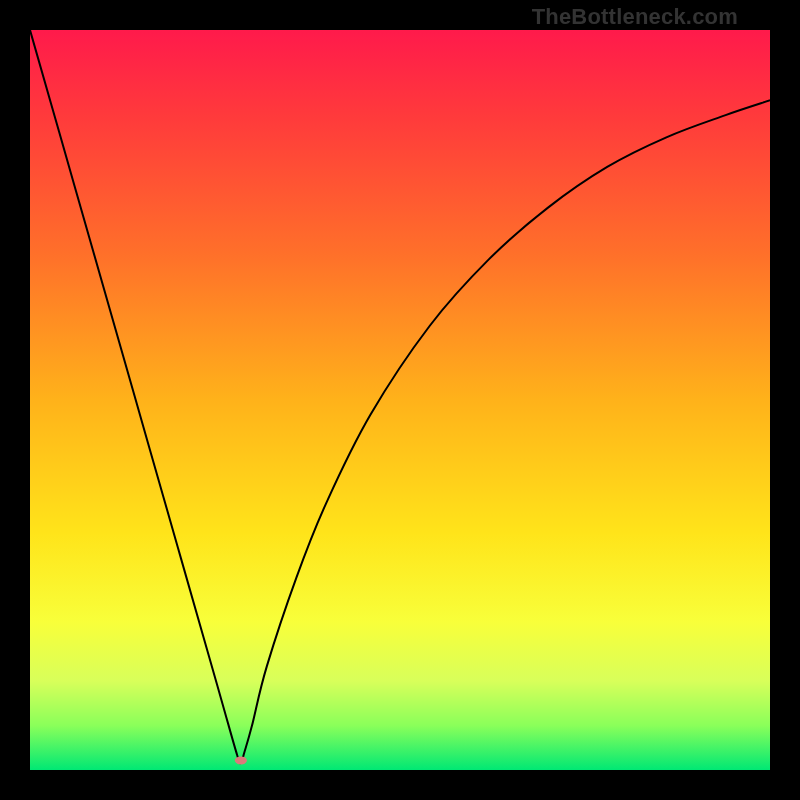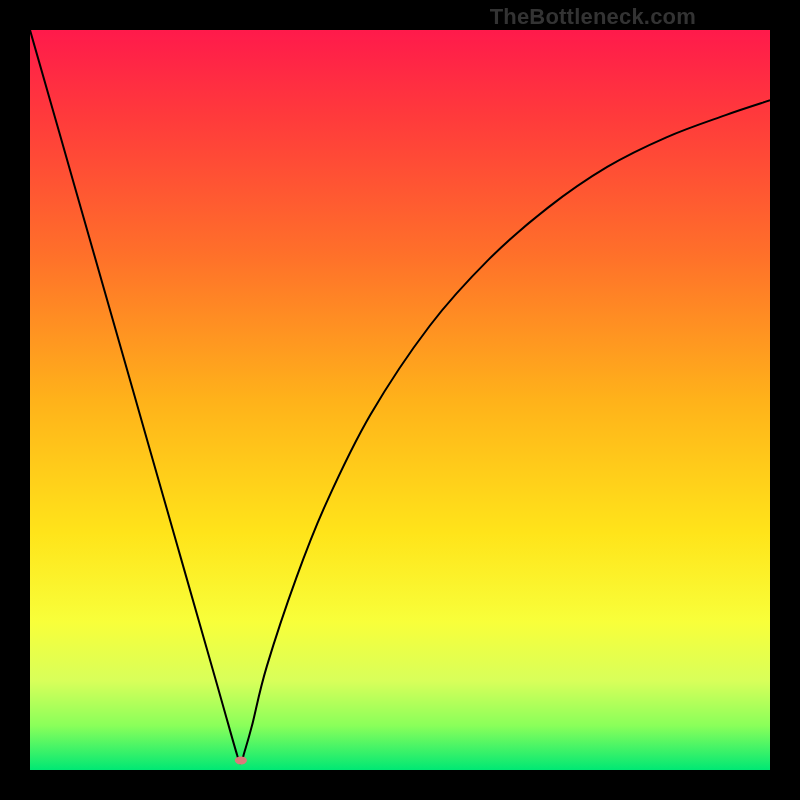--- a/index.html
+++ b/index.html
@@ -9,20 +9,21 @@
     height: 800px;
     background: #000;
     overflow: hidden;
     font-family: Arial, Helvetica, sans-serif;
   }
   .frame {
     position: relative;
     width: 708px;
     height: 800px;
     background: #000;
+    padding-left: 42px;
   }
   .plot {
     position: absolute;
     left: 30px;
     top: 30px;
   }
   .watermark {
     position: absolute;
     top: 4px;
     right: 12px;

